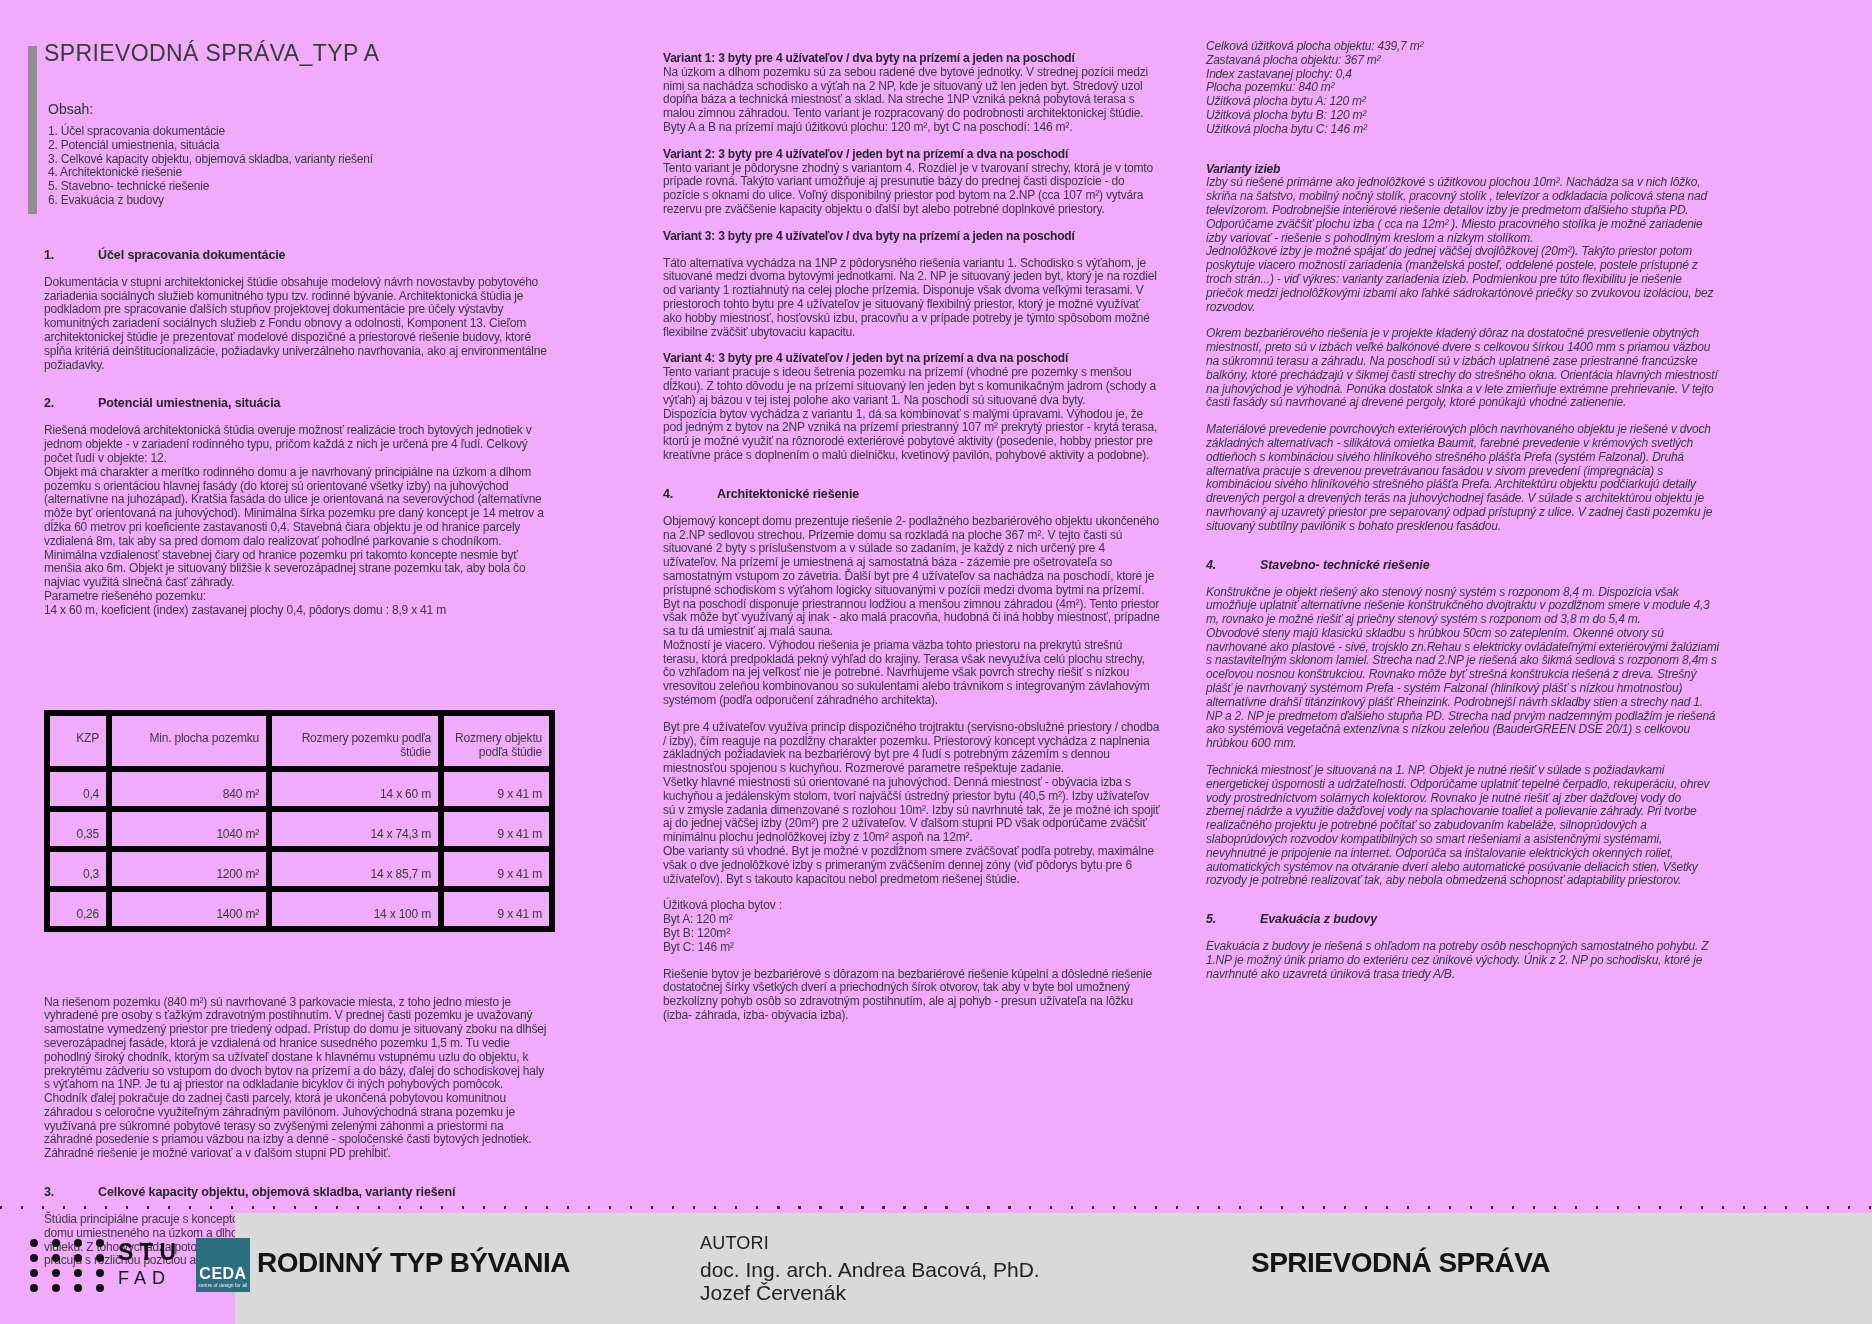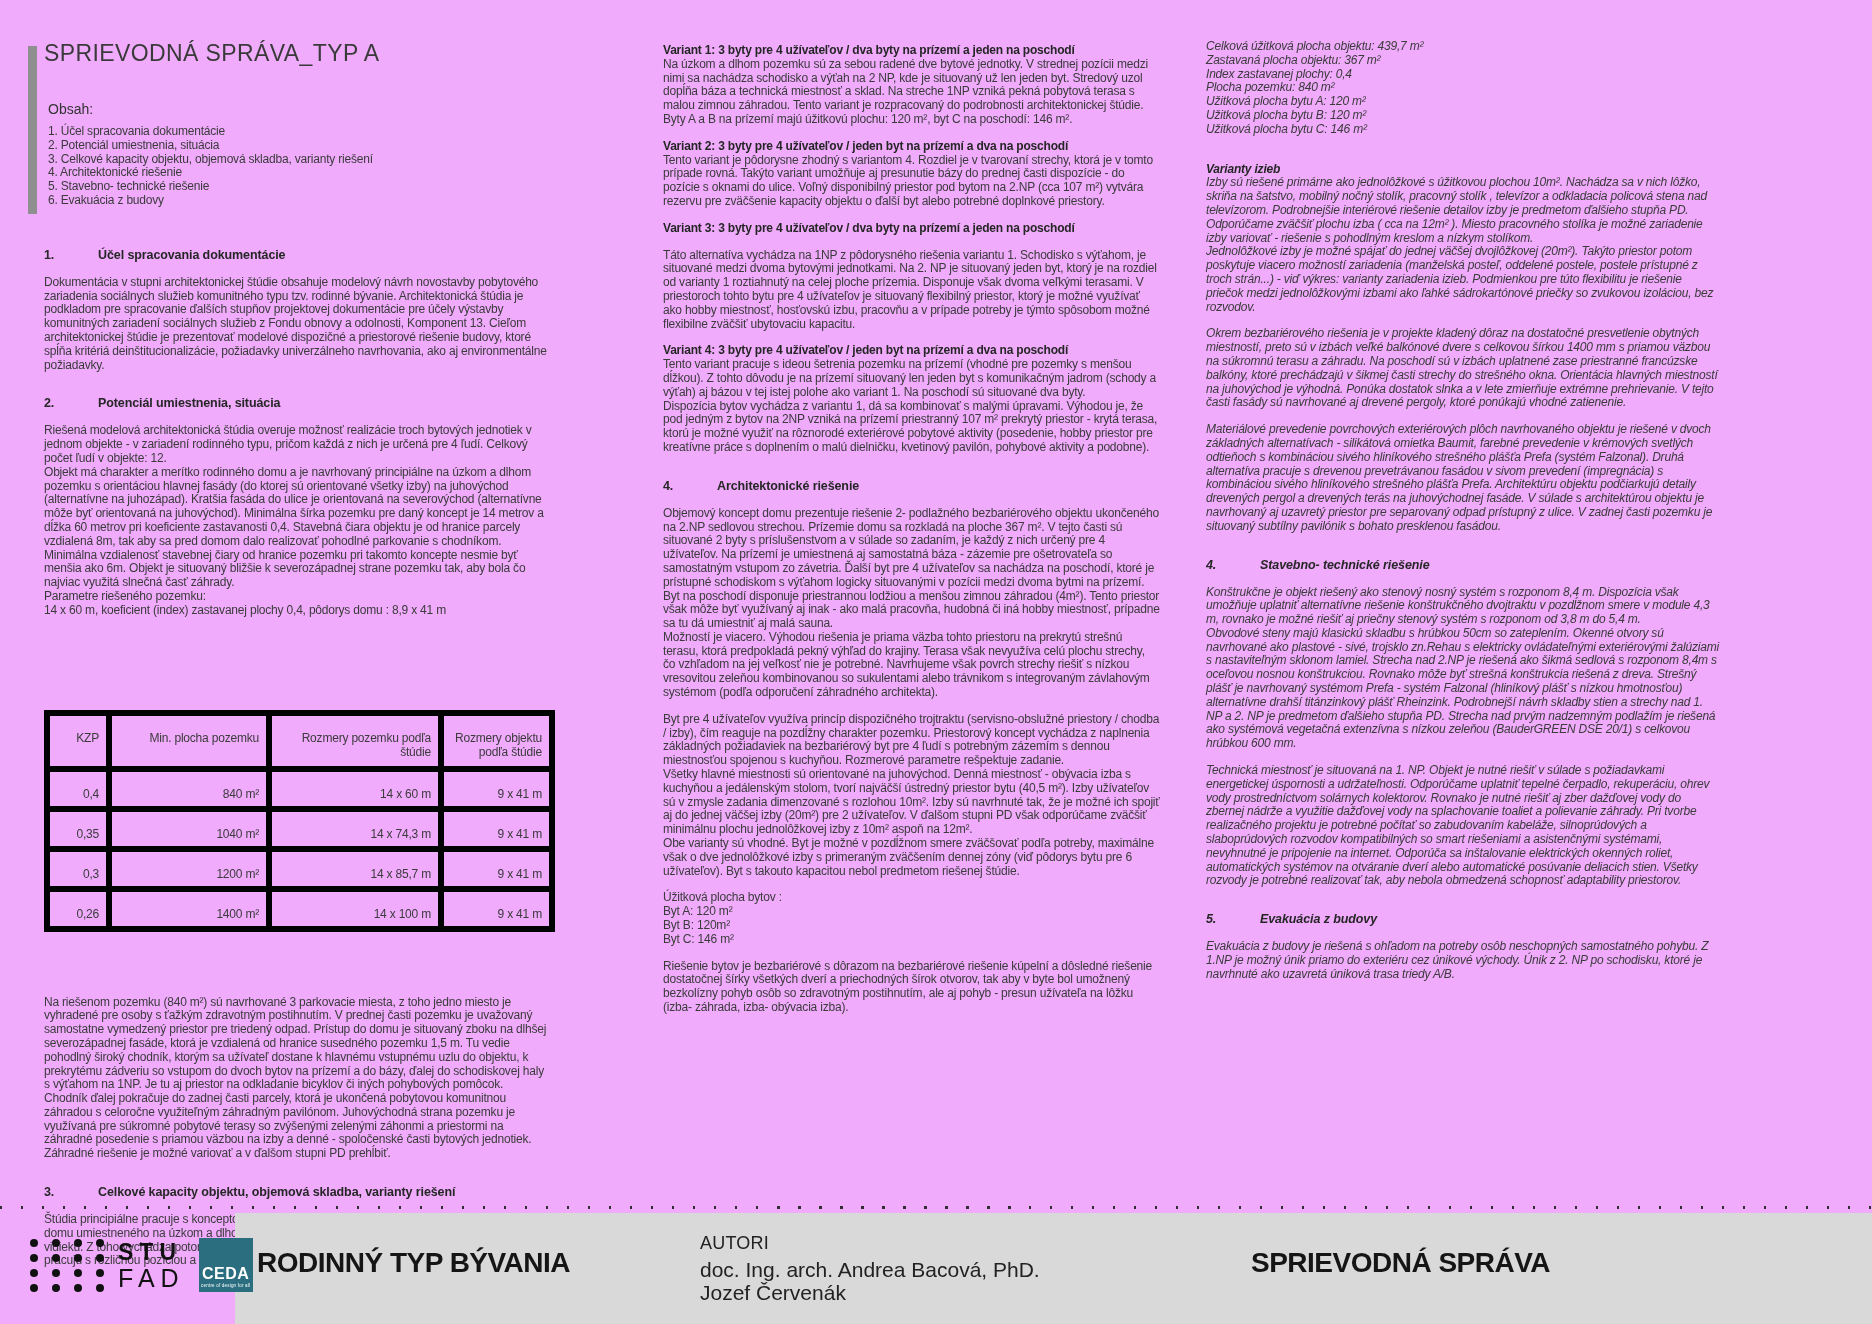--- a/index.html
+++ b/index.html
@@ -52,21 +52,21 @@
   .f-doc     { position:absolute; right:322px; top:34px; font-size:28px; font-weight:bold; color:#151515; letter-spacing:-0.5px; }
   .f-authors { position:absolute; left:465px; top:20px; color:#222; }
   .f-authors .lbl { font-size:18px; letter-spacing:0.2px; margin:0 0 4px 0; }
   .f-authors .ln  { font-size:21px; line-height:23px; margin:0; }
 
   .logo-area { position:absolute; left:30px; top:1238px; display:flex; align-items:center; gap:14px; }
   .dotgrid { display:grid; grid-template-columns:repeat(4,8px); grid-auto-rows:8px; column-gap:14px; row-gap:7px; }
   .dotgrid i { width:8px; height:8px; border-radius:50%; background:#111; display:block; }
   .stu-text { color:#111; }
   .stu-text .stu { font-size:23px; font-weight:bold; letter-spacing:6px; line-height:26px; }
-  .stu-text .fad { font-size:25px; font-weight:400; letter-spacing:6px; line-height:26px; }
+  .stu-text .fad { font-size:18px; font-weight:400; letter-spacing:6px; line-height:26px; }
   .ceda-box {
     width:54px; height:54px; background:#2b6e80; color:#fff; display:flex;
     flex-direction:column; align-items:center; justify-content:flex-end; padding-bottom:4px; box-sizing:border-box;
   }
   .ceda-box .ceda { font-size:16px; font-weight:bold; letter-spacing:0.5px; }
   .ceda-box .sub  { font-size:4.5px; letter-spacing:0.2px; }
 </style>
 </head>
 <body>
 
@@ -148,21 +148,21 @@
     <p class="tight after-table">Na riešenom pozemku (840 m²) sú navrhované 3 parkovacie miesta, z toho jedno miesto je vyhradené pre osoby s ťažkým zdravotným postihnutím. V prednej časti pozemku je uvažovaný samostatne vymedzený priestor pre triedený odpad. Prístup do domu je situovaný zboku na dlhšej severozápadnej fasáde, ktorá je vzdialená od hranice susedného pozemku 1,5 m. Tu vedie pohodlný široký chodník, ktorým sa užívateľ dostane k hlavnému vstupnému uzlu do objektu, k prekrytému zádveriu so vstupom do dvoch bytov na prízemí a do bázy, ďalej do schodiskovej haly s výťahom na 1NP. Je tu aj priestor na odkladanie bicyklov či iných pohybových pomôcok. Chodník ďalej pokračuje do zadnej časti parcely, ktorá je ukončená pobytovou komunitnou záhradou s celoročne využiteľným záhradným pavilónom. Juhovýchodná strana pozemku je využívaná pre súkromné pobytové terasy so zvýšenými zelenými záhonmi a priestormi na záhradné posedenie s priamou väzbou na izby a denné - spoločenské časti bytových jednotiek. Záhradné riešenie je možné variovať a v ďalšom stupni PD prehĺbiť.</p>
 
     <div class="sec-head">
       <span class="num">3.</span>
       <span class="t">Celkové kapacity objektu, objemová skladba, varianty riešení</span>
     </div>
     <p class="tight">Štúdia principiálne pracuje s konceptom objektu, ktorý má charakter dvojpodlažného rodinného domu umiestneného na úzkom a dlhom pozemku, aké bývajú častým príkladom na slovenskom vidieku. Z toho vychádza potom aj koncept radenia bytových jednotiek. Jednotlivé varianty 1-4 pracujú s rozličnou pozíciou a zoskupením 3 bytových jednotiek.</p>
   </div>
 
   <div class="col col2">
-    <p class="sub-head" style="margin-top:4px">Variant 1:  3 byty pre 4 užívateľov  / dva byty na prízemí a jeden na poschodí</p>
+    <p class="sub-head" style="margin-top:12px">Variant 1:  3 byty pre 4 užívateľov  / dva byty na prízemí a jeden na poschodí</p>
     <p class="tight">Na úzkom a dlhom pozemku sú za sebou radené dve bytové jednotky. V strednej pozícii medzi nimi sa nachádza schodisko a výťah na 2 NP, kde je situovaný už len jeden byt. Stredový uzol dopĺňa báza a technická miestnosť a sklad. Na streche 1NP vzniká pekná pobytová terasa s malou zimnou záhradou. Tento variant je rozpracovaný do podrobnosti architektonickej štúdie.</p>
     <p class="tight">Byty A a B na prízemí majú úžitkovú plochu: 120 m², byt C na poschodí: 146 m².</p>
 
     <p class="sub-head">Variant 2:  3 byty pre 4 užívateľov  / jeden byt na prízemí a dva na poschodí</p>
     <p class="tight">Tento variant je pôdorysne zhodný s variantom 4. Rozdiel je v tvarovaní strechy, ktorá je v tomto prípade rovná. Takýto variant umožňuje aj presunutie bázy do prednej časti dispozície - do pozície s oknami do ulice. Voľný disponibilný priestor pod bytom na 2.NP (cca 107 m²) vytvára rezervu pre zväčšenie kapacity objektu o ďalší byt alebo potrebné doplnkové priestory.</p>
 
     <p class="sub-head">Variant 3:  3 byty pre 4 užívateľov / dva byty na prízemí a jeden na poschodí</p>
     <p class="body">Táto alternatíva vychádza na 1NP z pôdorysného riešenia variantu 1. Schodisko s výťahom, je situované medzi dvoma bytovými jednotkami. Na 2. NP je situovaný jeden byt, ktorý je na rozdiel od varianty 1 roztiahnutý na celej ploche prízemia. Disponuje však dvoma veľkými terasami. V priestoroch tohto bytu pre 4 užívateľov je situovaný flexibilný priestor, ktorý je možné využívať ako hobby miestnosť, hosťovskú izbu, pracovňu a v prípade potreby je týmto spôsobom možné flexibilne zväčšiť ubytovaciu kapacitu.</p>
 
     <p class="sub-head">Variant 4:  3 byty pre 4 užívateľov / jeden byt na prízemí a dva na poschodí</p>

